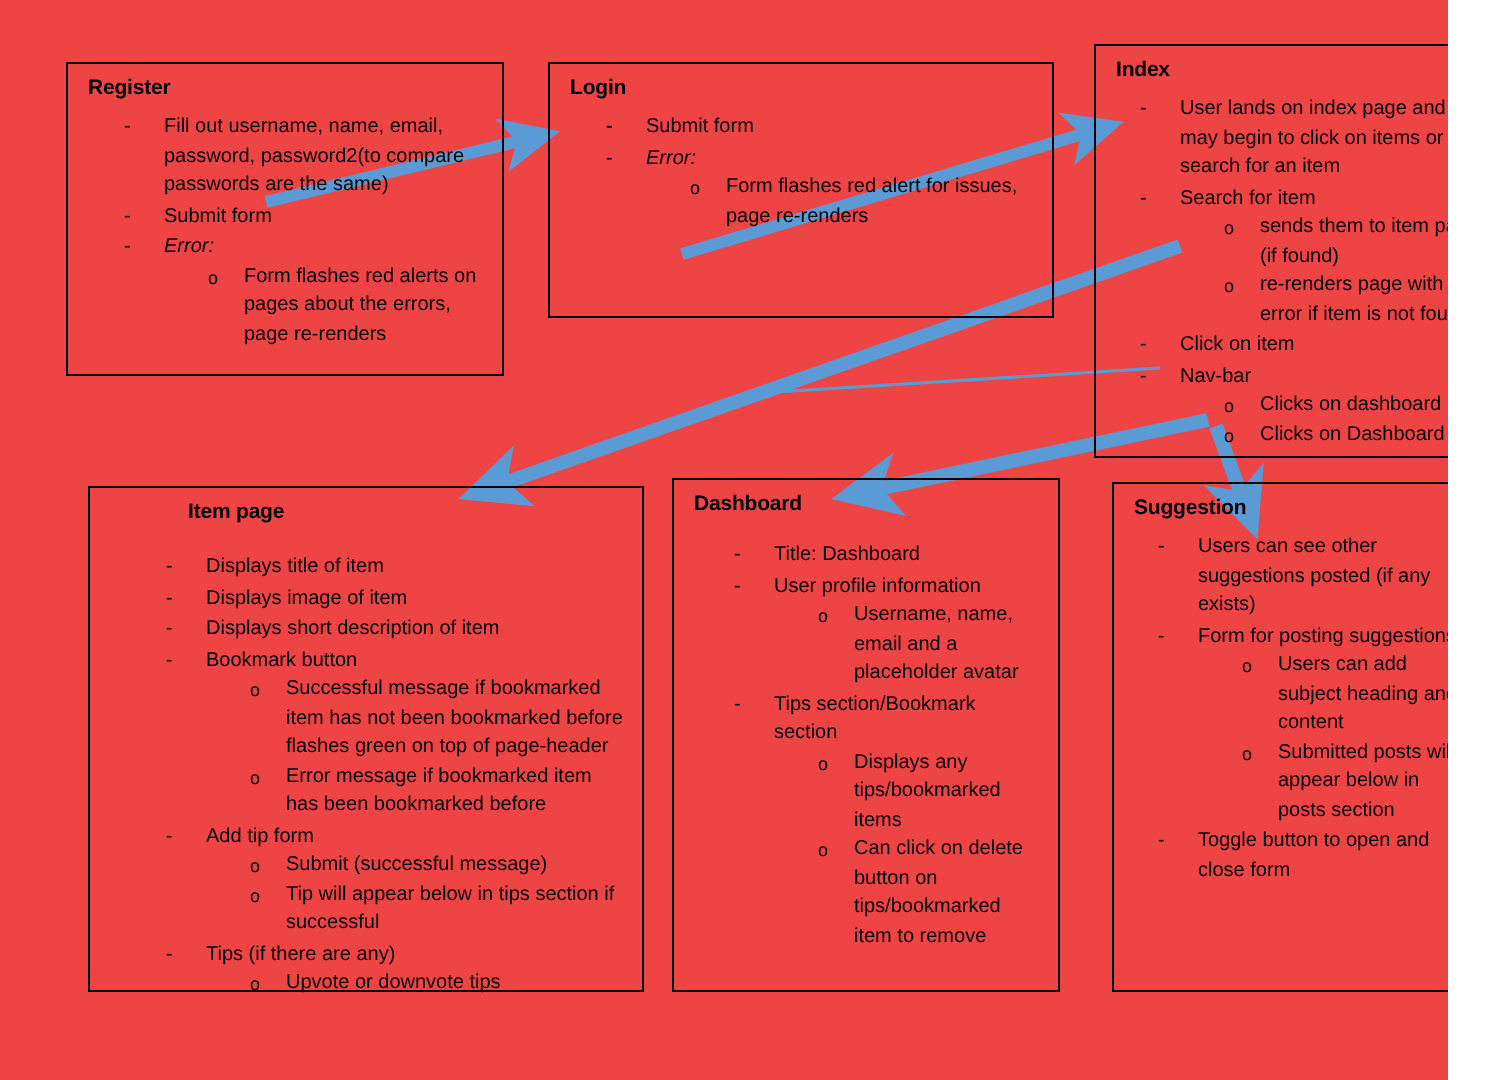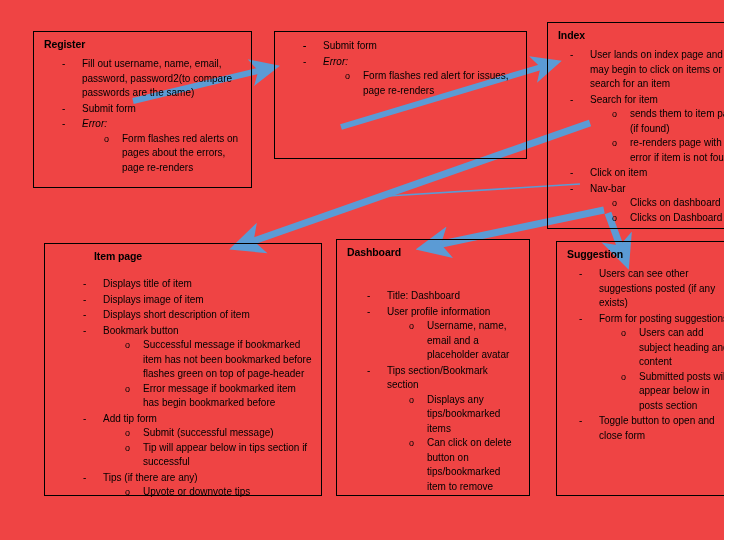--- a/index.html
+++ b/index.html
@@ -91,21 +91,21 @@
   #node-index      { left: 547px; top: 22px;  width: 206px; height: 207px; }
   #node-itempage   { left: 44px;  top: 243px; width: 278px; height: 253px; }
   #node-dashboard  { left: 336px; top: 239px; width: 194px; height: 257px; }
   #node-suggestion { left: 556px; top: 241px; width: 186px; height: 255px; }
 
   #node-itempage ul.lvl1 { padding-left: 28px; }
   #node-dashboard ul.lvl1 { padding-left: 20px; }
   #node-suggestion ul.lvl1 { padding-left: 12px; }
   #node-index ul.lvl1 { padding-left: 12px; }
   #node-itempage .node-title { margin-bottom: 14px; padding-left: 39px; }
-  #node-dashboard .node-title { margin-bottom: 30px; }
+  #node-dashboard .node-title { margin-bottom: 12px; }
 </style>
 </head>
 <body>
 
 <div id="canvas">
 
   <svg class="arrow-layer" viewBox="0 0 756 540" width="756" height="540" xmlns="http://www.w3.org/2000/svg">
     <defs>
       <marker id="ah" markerWidth="5" markerHeight="5" refX="2.6" refY="2.5" orient="auto" markerUnits="strokeWidth">
         <path d="M0,0.2 L5,2.5 L0,4.8 L1.3,2.5 Z" fill="#5B9BD5"></path>
@@ -143,20 +143,21 @@
           <li>
             <span class="bullet-circle">o</span>
             <span>Form flashes red alerts on pages about the errors, page re-renders</span>
           </li>
         </ul>
       </li>
     </ul>
   </div>
 
   <div class="node" id="node-login">
+    <div class="node-title">Login</div>
     <ul class="lvl1">
       <li>
         <span class="bullet-dash">-</span>
       </li>
       <li>
         <span class="bullet-dash">-</span>
         <span>Submit form</span>
       </li>
       <li>
         <span class="bullet-dash">-</span>
@@ -231,21 +232,21 @@
       <li>
         <span class="bullet-dash">-</span>
         <span>Bookmark button</span>
         <ul class="lvl2">
           <li>
             <span class="bullet-circle">o</span>
             <span>Successful message if bookmarked item has not been bookmarked before flashes green on top of page-header</span>
           </li>
           <li>
             <span class="bullet-circle">o</span>
-            <span>Error message if bookmarked item has begin bookmarked before</span>
+            <span>Error message if bookmarked item has been bookmarked before</span>
           </li>
         </ul>
       </li>
       <li>
         <span class="bullet-dash">-</span>
         <span>Add tip form</span>
         <ul class="lvl2">
           <li>
             <span class="bullet-circle">o</span>
             <span>Submit (successful message)</span>

